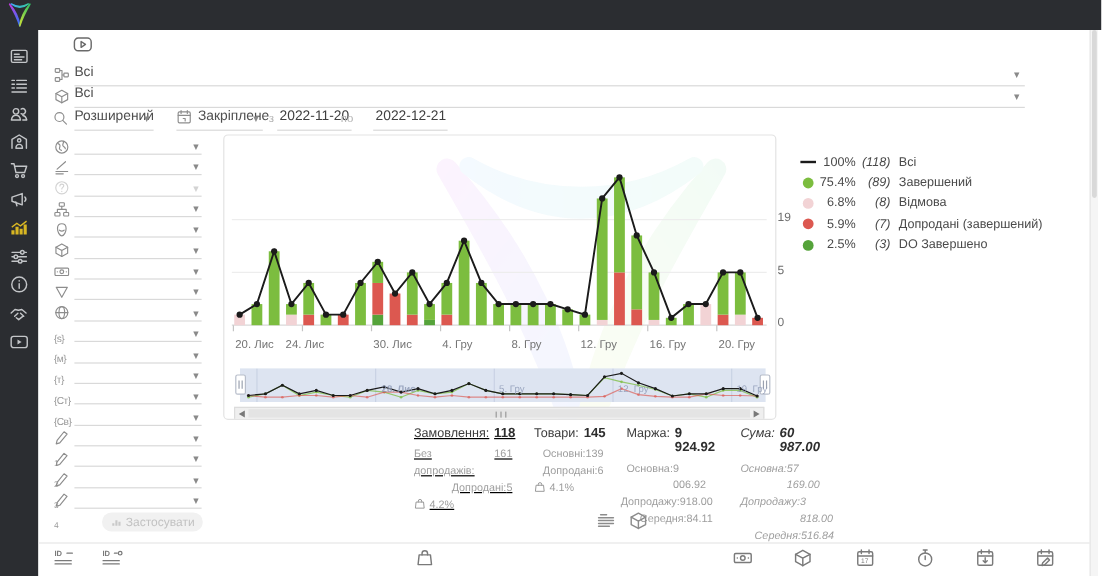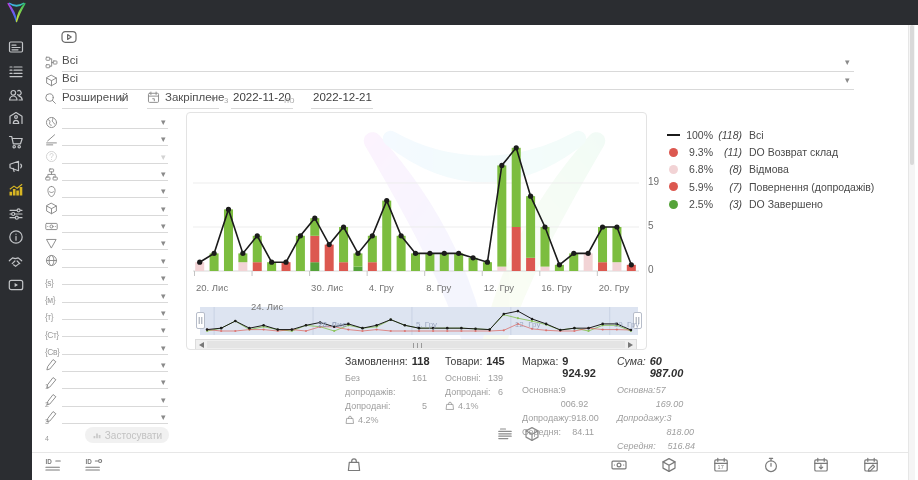--- a/index.html
+++ b/index.html
@@ -53,21 +53,21 @@
   .lg-mark{width:14px;display:flex;justify-content:center;}
   .lg-dot{width:9px;height:9px;border-radius:50%;}
   .lg-line{width:13px;height:2px;}
   .lg-pct{width:33px;text-align:right;font-size:10.5px;color:#4a4a4a;}
   .lg-cnt{width:29px;text-align:right;font-size:10.5px;color:#4a4a4a;font-style:italic;}
   .lg-lab{margin-left:7px;font-size:10.5px;color:#4a4a4a;white-space:nowrap;}
   .stat-col{position:absolute;top:330px;}
   .stat-head{display:flex;justify-content:space-between;align-items:baseline;font-size:10.5px;
              color:#3c3c3c;margin-bottom:4px;}
   .stat-head .sh-val{font-size:11px;font-weight:bold;color:#2e2e2e;margin-left:4px;}
-  .stat-row{display:flex;justify-content:space-between;font-size:9px;color:#9e9e9e;line-height:14px;}
+  .stat-row{display:flex;justify-content:flex-end;font-size:9px;color:#9e9e9e;line-height:14px;}
   .stat-row .ic{width:10px;height:10px;color:#8f8f8f;margin-right:3px;}
   .stat-row.iconrow{justify-content:flex-start;align-items:center;}
   .toggle{position:absolute;top:401px;width:16px;height:16px;color:#8c8c8c;cursor:pointer;}
   .bdiv{position:absolute;left:0;top:427px;width:878px;height:1px;background:#e7e7e7;}
   .bic{position:absolute;top:432px;width:18px;height:16px;color:#7a7a7a;cursor:pointer;}
   .vscroll{position:absolute;left:876px;top:0;width:6px;height:455px;background:#f5f5f5;
            border-left:1px solid #e6e6e6;}
   .vs-thumb{position:absolute;left:1px;top:0;width:4px;height:140px;background:#d9d9d9;border-radius:2px;}
 </style>
 </head>
@@ -579,21 +579,21 @@
             </svg></span>
       <span class="mm-label" style="left: 118px; font-weight: bold;">28. Лис</span><span class="mm-label" style="left: 215.935px;">5. Гру</span><span class="mm-label" style="left: 314.839px;">12. Гру</span><span class="mm-label" style="left: 413.742px;">19. Гру</span></div>
       <div class="hscroll">
         <span class="hs-arrow left"></span>
         <span class="hs-arrow right"></span>
         <span class="hs-thumb">
             <span class="hs-grip"></span>
           </span>
       </div>
     <span class="xlab" style="left: 9px;">20. Лис</span>
-        <span class="xlab" style="left: 64px; margin-top: 19px;">24. Лис</span>
+        <span class="xlab" style="left: 51px;">24. Лис</span>
         <span class="xlab" style="left: 124.097px;">30. Лис</span>
         <span class="xlab" style="left: 181.645px;">4. Гру</span>
         <span class="xlab" style="left: 239.194px;">8. Гру</span>
         <span class="xlab" style="left: 296.742px;">12. Гру</span>
         <span class="xlab" style="left: 354.29px;">16. Гру</span>
         <span class="xlab" style="left: 411.839px;">20. Гру</span>
       </div>
 
     <div id="ylabs">
         <span class="ylab" style="top: 239px;">0</span>
@@ -604,53 +604,53 @@
         <div class="lg-row">
           <span class="lg-mark">
             <span class="lg-line" style="background: rgb(27, 27, 27);"></span>
           </span>
           <span class="lg-pct">100%</span>
           <span class="lg-cnt">(118)</span>
           <span class="lg-lab">Всі</span>
         </div>
         <div class="lg-row">
           <span class="lg-mark">
-            <span class="lg-dot" style="background: rgb(220, 88, 80);"></span>
-          </span>
-          <span class="lg-pct">9.3%</span>
-          <span class="lg-cnt">(11)</span>
-          <span class="lg-lab">DO Возврат склад</span>
+            <span class="lg-dot" style="background: rgb(124, 189, 63);"></span>
+          </span>
+          <span class="lg-pct">75.4%</span>
+          <span class="lg-cnt">(89)</span>
+          <span class="lg-lab">Завершений</span>
         </div>
         <div class="lg-row">
           <span class="lg-mark">
             <span class="lg-dot" style="background: rgb(242, 211, 213);"></span>
           </span>
           <span class="lg-pct">6.8%</span>
           <span class="lg-cnt">(8)</span>
           <span class="lg-lab">Відмова</span>
         </div>
         <div class="lg-row">
           <span class="lg-mark">
             <span class="lg-dot" style="background: rgb(220, 88, 80);"></span>
           </span>
           <span class="lg-pct">5.9%</span>
           <span class="lg-cnt">(7)</span>
-          <span class="lg-lab">Повернення (допродажів)</span>
+          <span class="lg-lab">Допродані (завершений)</span>
         </div>
         <div class="lg-row">
           <span class="lg-mark">
             <span class="lg-dot" style="background: rgb(85, 163, 58);"></span>
           </span>
           <span class="lg-pct">2.5%</span>
           <span class="lg-cnt">(3)</span>
           <span class="lg-lab">DO Завершено</span>
         </div>
       </div>
     <div id="stats">
-        <div class="stat-col" style="left: 313px; width: 82px;">
+        <div class="stat-col" style="left: 313px; width: 82px; text-decoration: underline;">
           <div class="stat-head">
             <span class="sh-label">Замовлення:</span>
             <span class="sh-val">118</span>
           </div>
           <div class="stat-row">
             <span>Без допродажів:</span>
             <span>161</span>
           </div>
           <div class="stat-row">
             <span>Допродані:</span>

